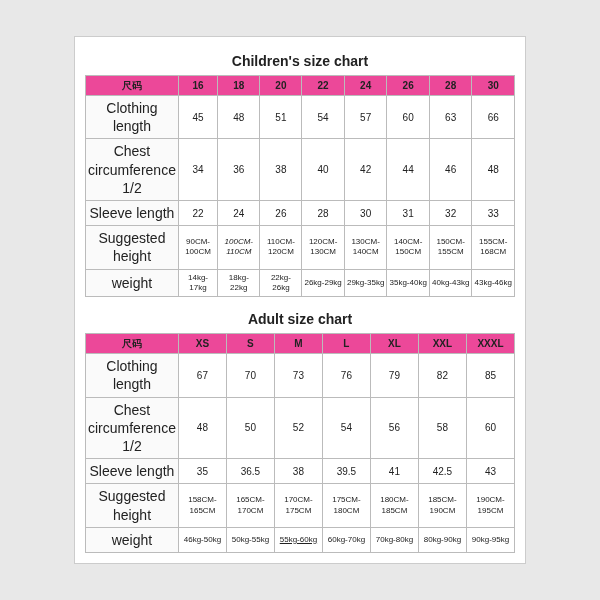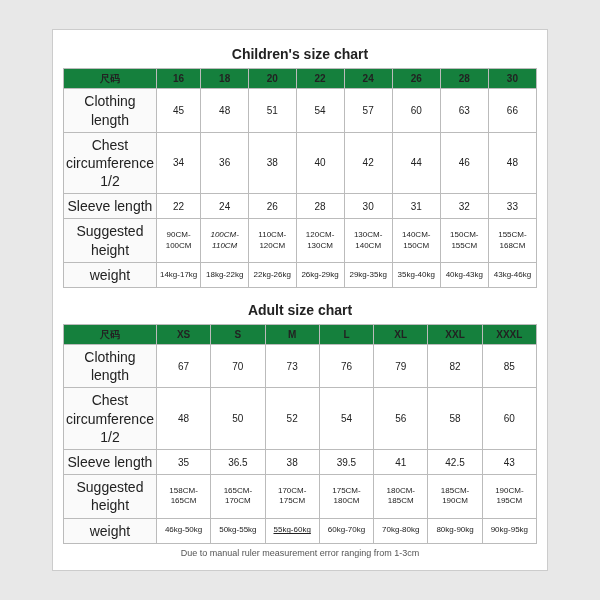--- a/index.html
+++ b/index.html
@@ -7,21 +7,21 @@
       background: #e8e8e8;
       display: flex;
       justify-content: center;
       align-items: center;
       width: 600px;
       height: 600px;
       font-family: Arial, sans-serif;
     }
     .container {
       background: #fff;
-      width: 496px;
+      width: 452px;
       padding: 10px;
       border: 1px solid #ccc;
     }
     .chart-title {
       text-align: center;
       font-size: 14px;
       font-weight: bold;
       padding: 6px 0;
       color: #222;
     }
@@ -32,21 +32,21 @@
       color: #222;
     }
     th, td {
       border: 1px solid #bbb;
       text-align: center;
       padding: 3px 2px;
       vertical-align: middle;
       line-height: 1.3;
     }
     thead th {
-      background: #15803d;
+      background: #ec4899;
       font-weight: bold;
     }
     .row-label {
       text-align: center;
       font-size: 14px;
       background: #fafafa;
     }
     .section-gap {
       height: 8px;
     }
@@ -199,14 +199,13 @@
           <td style="font-size: 8px;">50kg-55kg</td>
           <td style="font-size: 8px; text-decoration: underline;">55kg-60kg</td>
           <td style="font-size: 8px;">60kg-70kg</td>
           <td style="font-size: 8px;">70kg-80kg</td>
           <td style="font-size: 8px;">80kg-90kg</td>
           <td style="font-size: 8px;">90kg-95kg</td>
         </tr>
       </tbody>
   </table>
 
-  <div class="footnote">Due to manual ruler measurement error ranging from 1-3cm</div>
 </div>
 
 </body></html>

